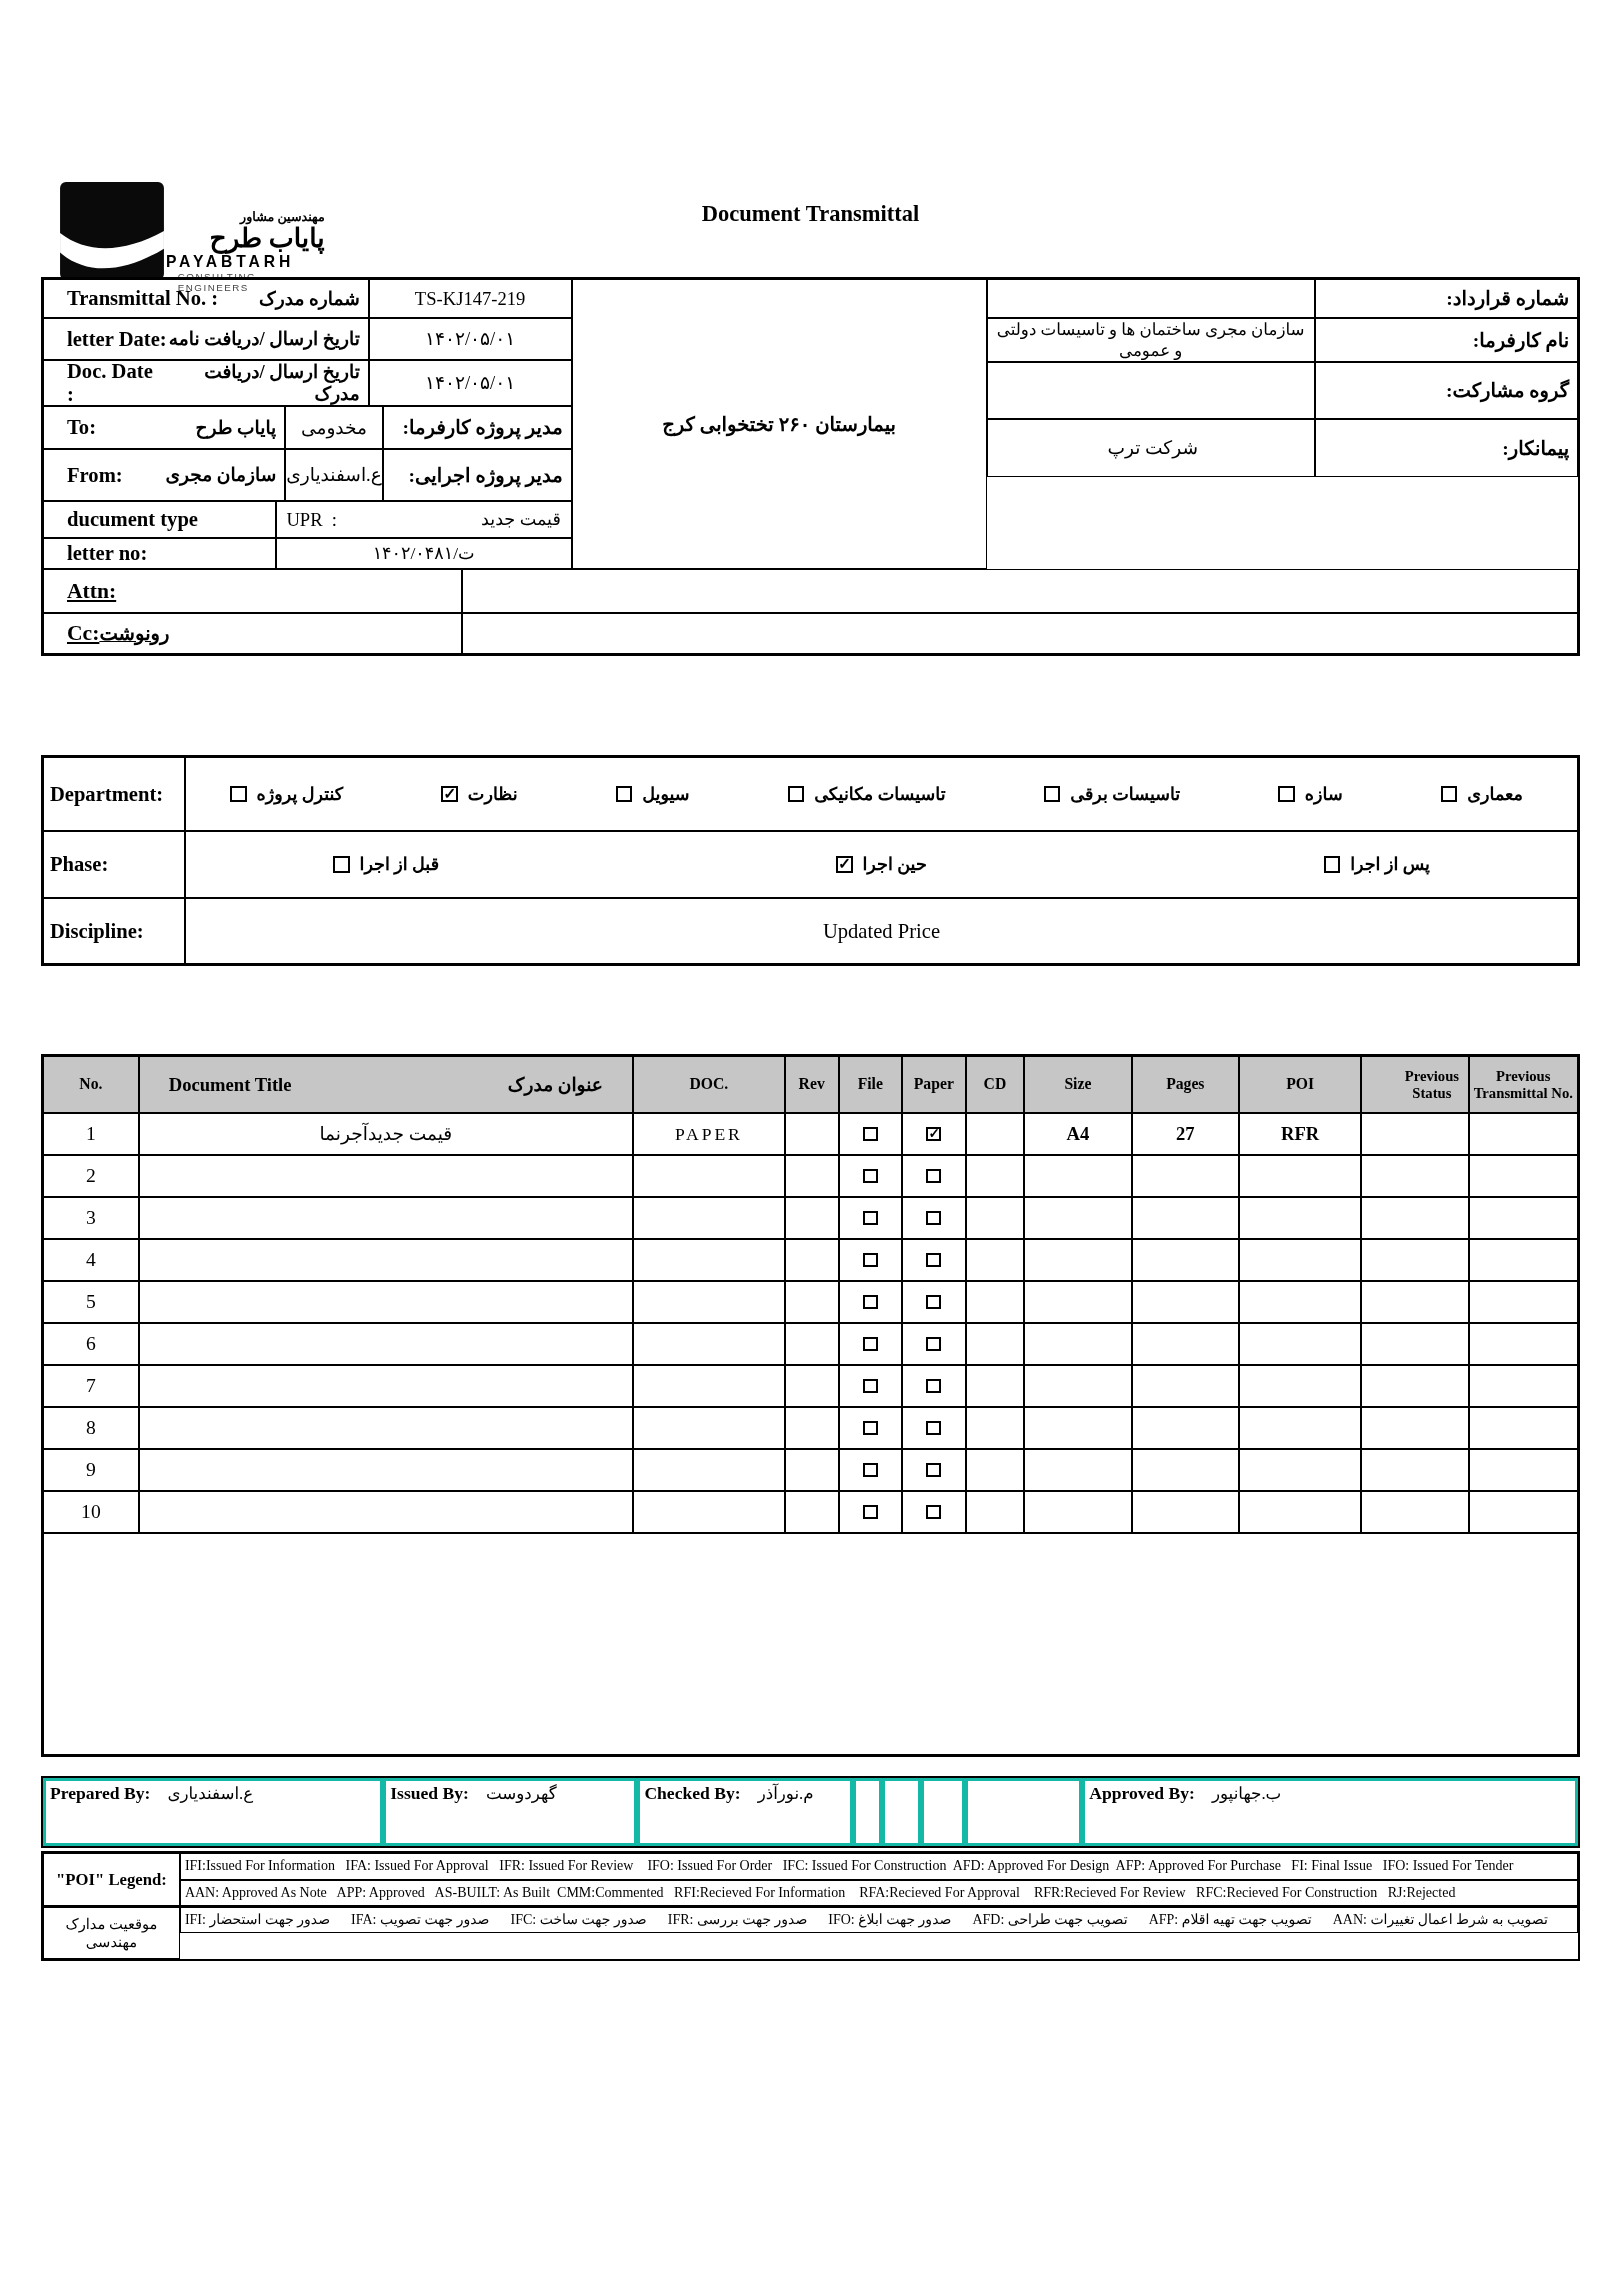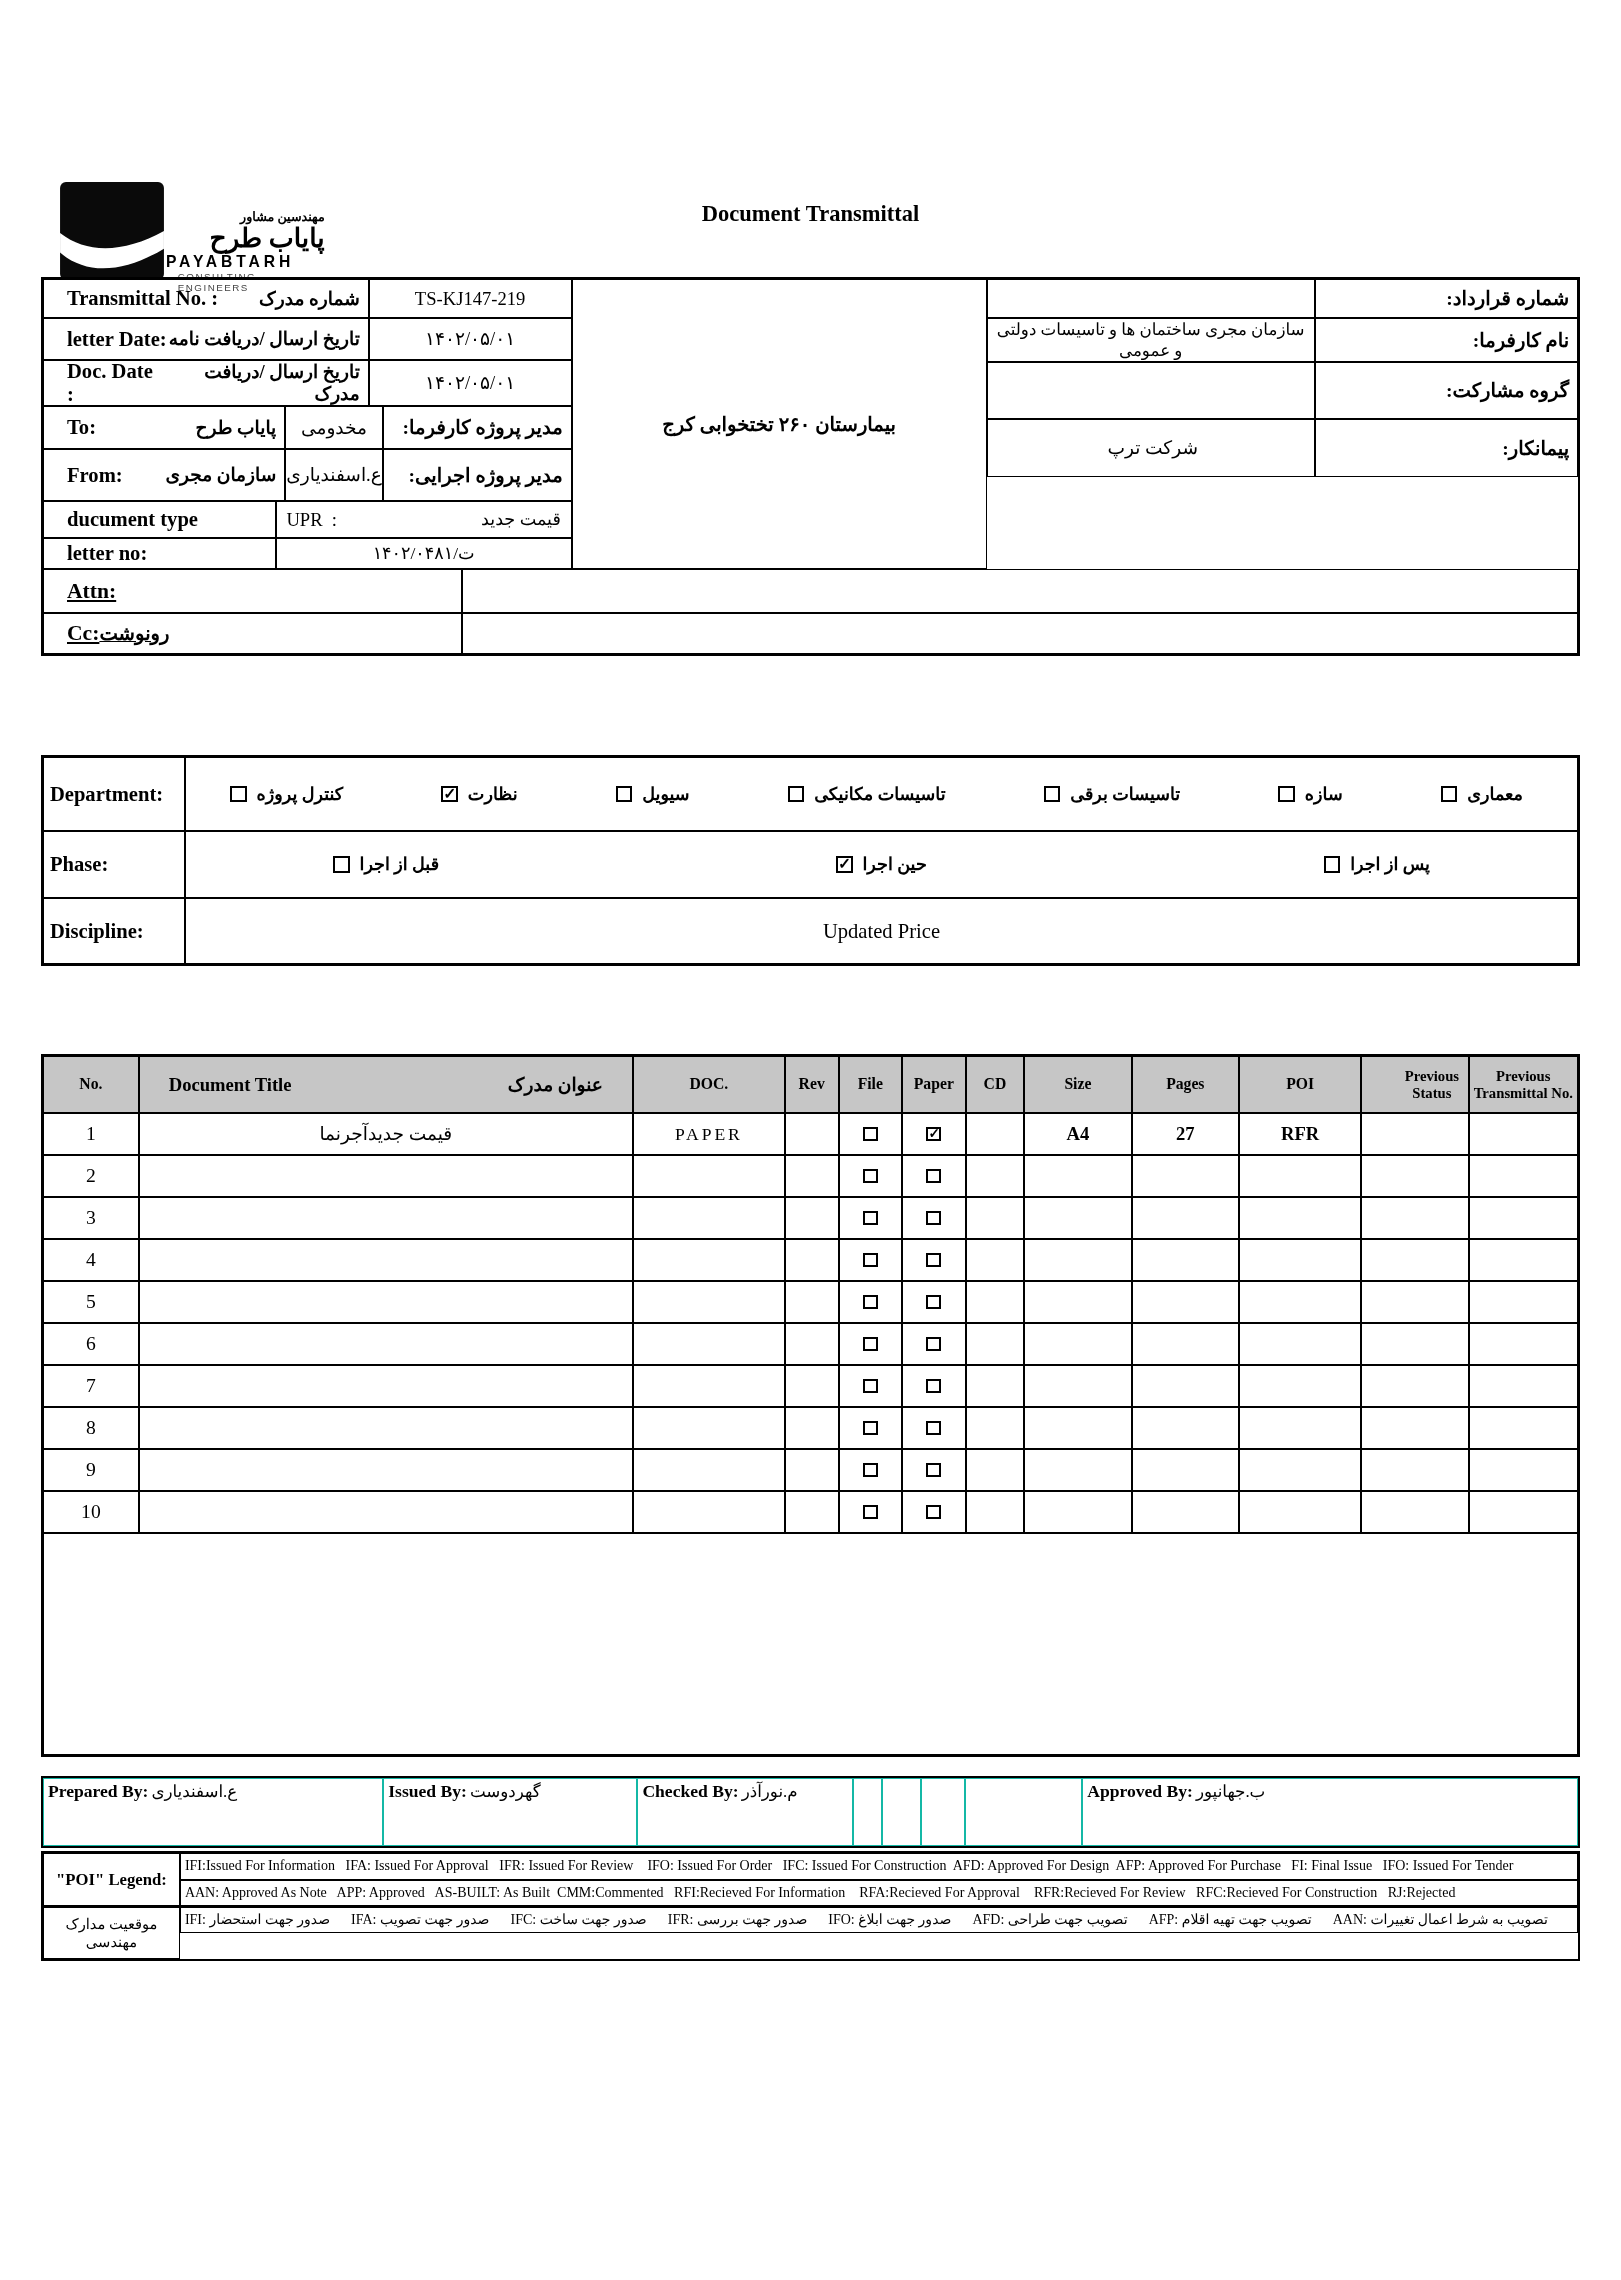--- a/index.html
+++ b/index.html
@@ -72,21 +72,21 @@
   .tbody .c{height:42px;font-size:18.6px;}
   .tbody .c.no{font-size:19.6px;}
   .tbody .c.doc{letter-spacing:2.9px;font-size:17.6px;}
   .tbody .c.size,.tbody .c.pages,.tbody .c.poi{font-weight:bold;}
   .cb2{display:inline-block;width:14.7px;height:14.7px;border:2px solid #000;background:#fff;position:relative;box-sizing:border-box;}
   .cb2.checked::after{content:"✓";position:absolute;left:0;top:-3.9px;font-size:13.7px;font-weight:bold;}
   .tail-row{height:222px;border:1px solid #000;box-sizing:border-box;}
 
   
   .sig-block{top:1776px;display:flex;height:72px;}
-  .sig-cell{border:1px solid #14b8a6;box-sizing:border-box;padding:2px 3.9px;font-size:17.6px;display:flex;align-items:flex-start;gap:3px;}
+  .sig-cell{border:3px solid #14b8a6;box-sizing:border-box;padding:2px 3.9px;font-size:17.6px;display:flex;align-items:flex-start;gap:17px;}
   .sig-name{font-size:16.7px;direction:rtl;font-weight:normal;}
   .s-prep{width:22.17%;}
   .s-iss{width:16.56%;}
   .s-chk{width:14.01%;}
   .s-sp1{width:1.91%;}
   .s-sp2{width:2.55%;}
   .s-sp3{width:2.87%;}
   .s-sp4{width:7.64%;}
   .s-app{width:32.29%;}
 

